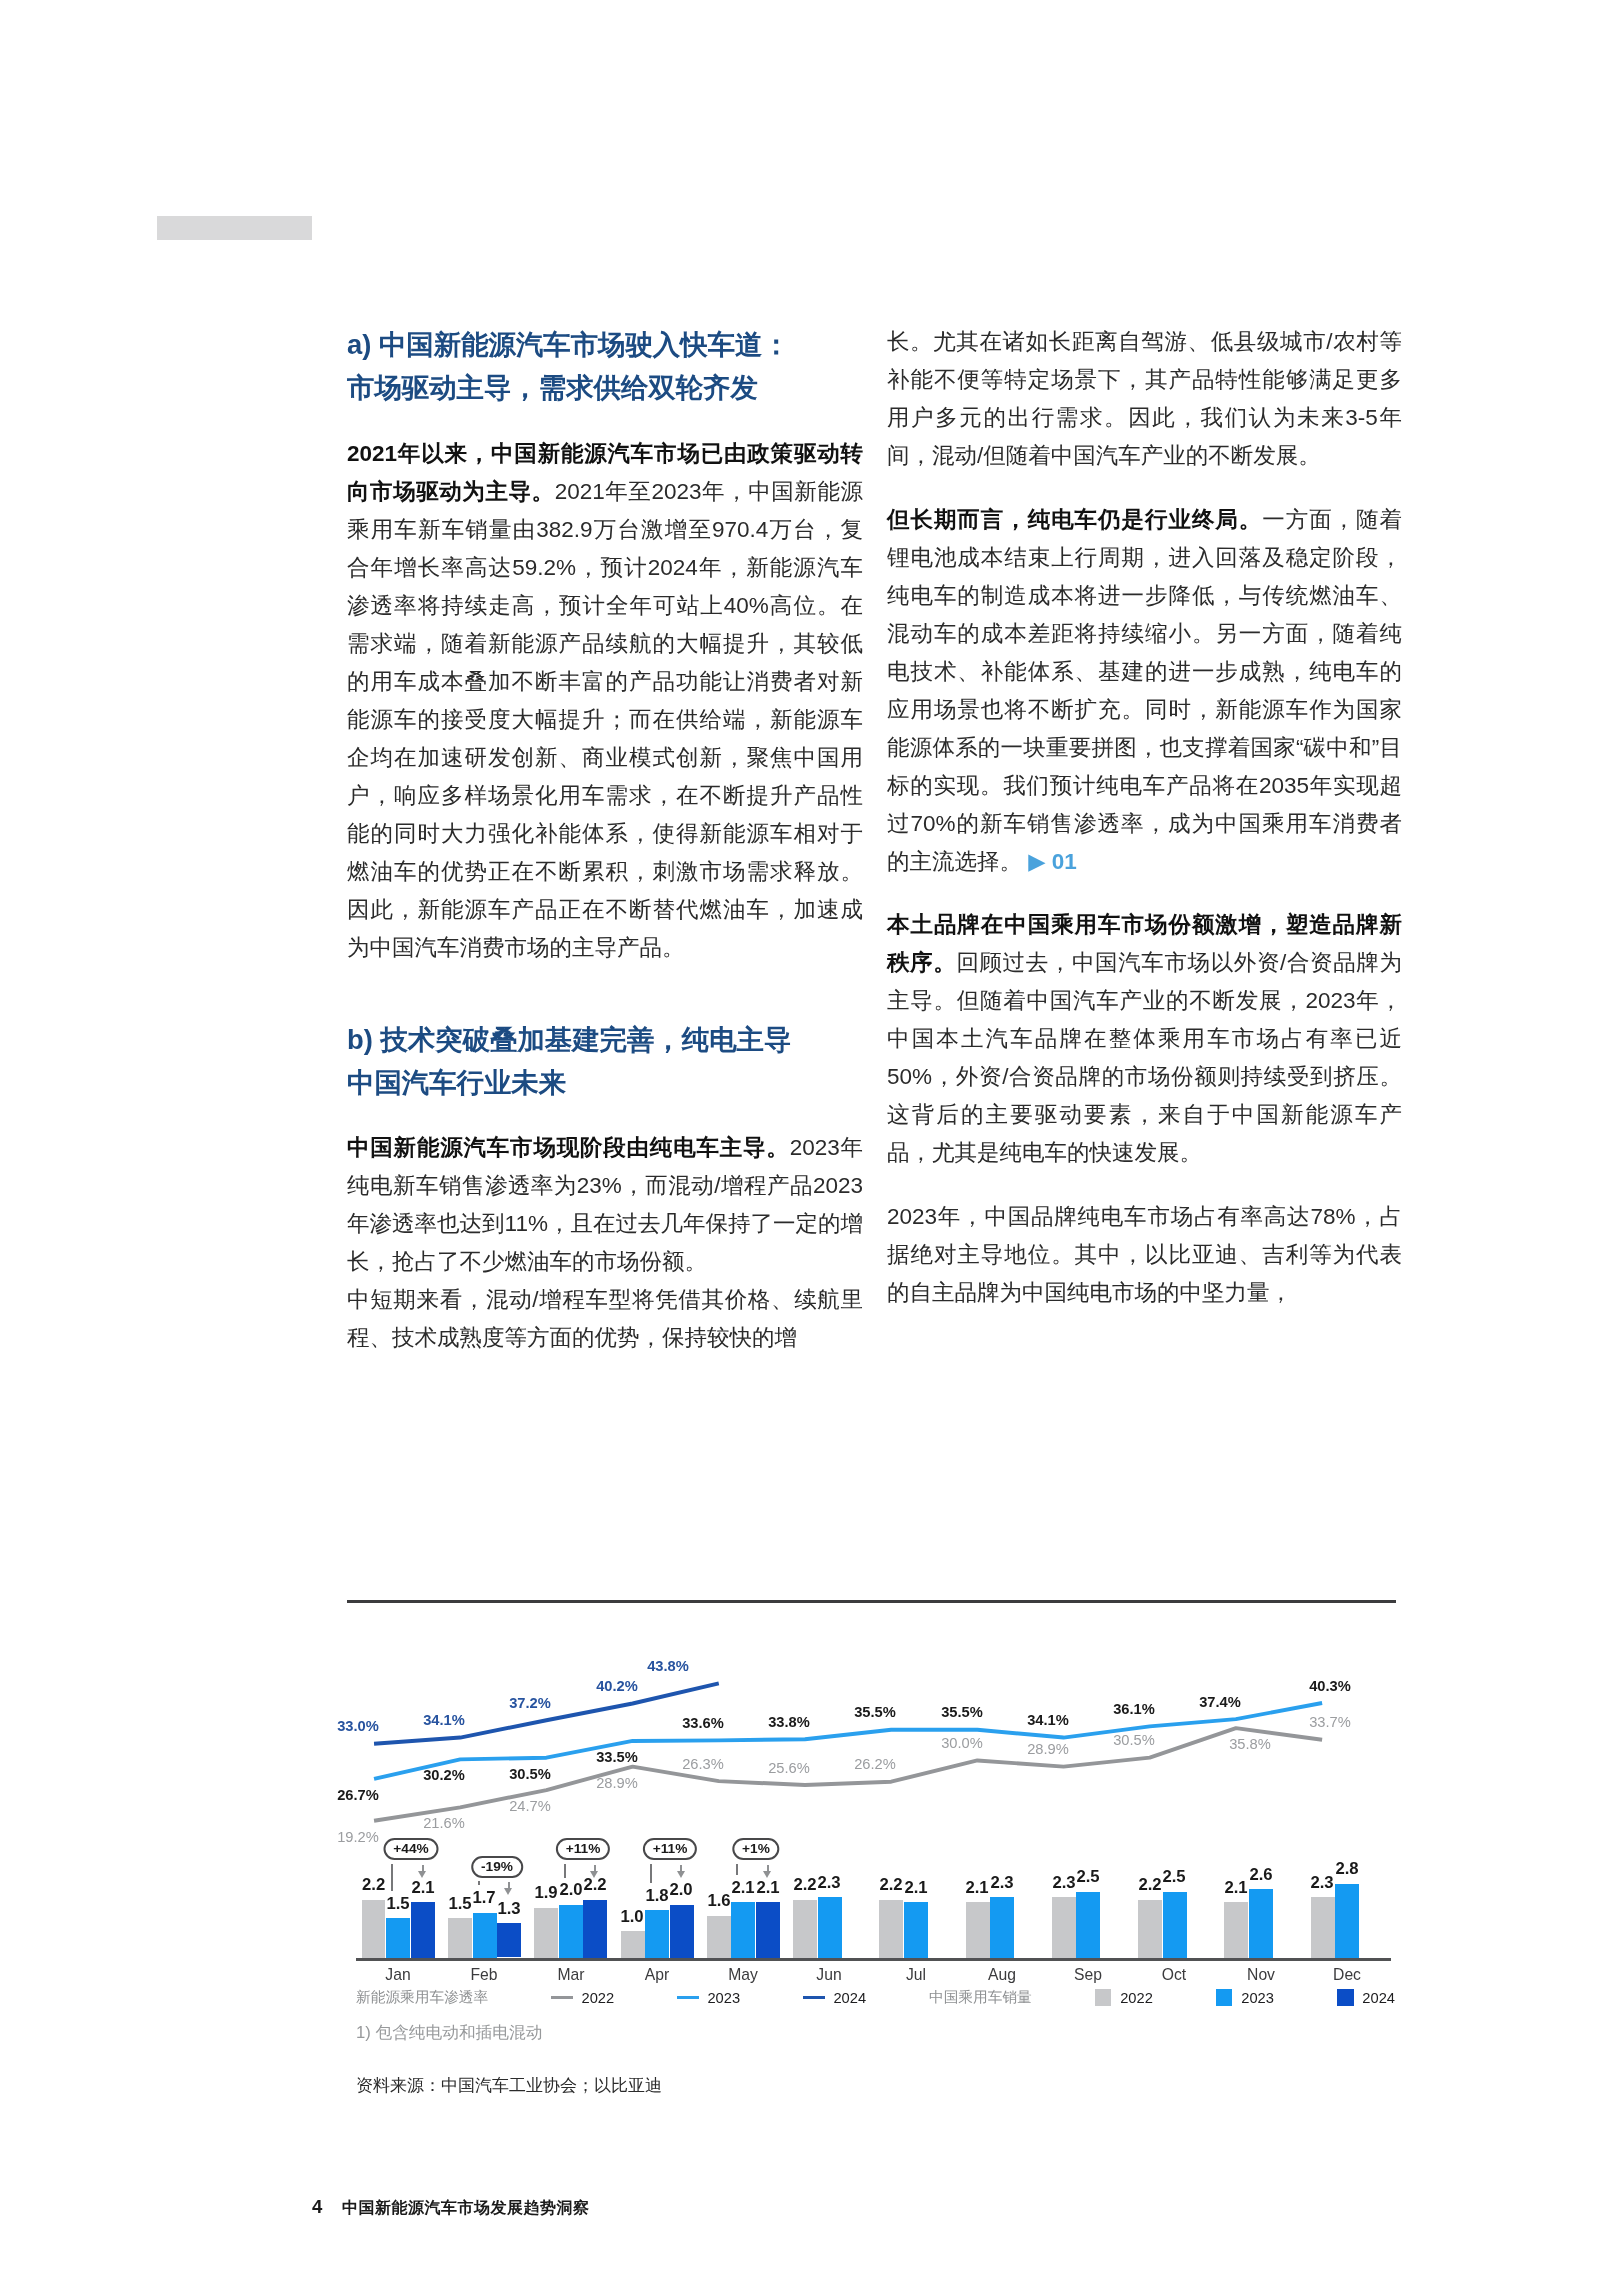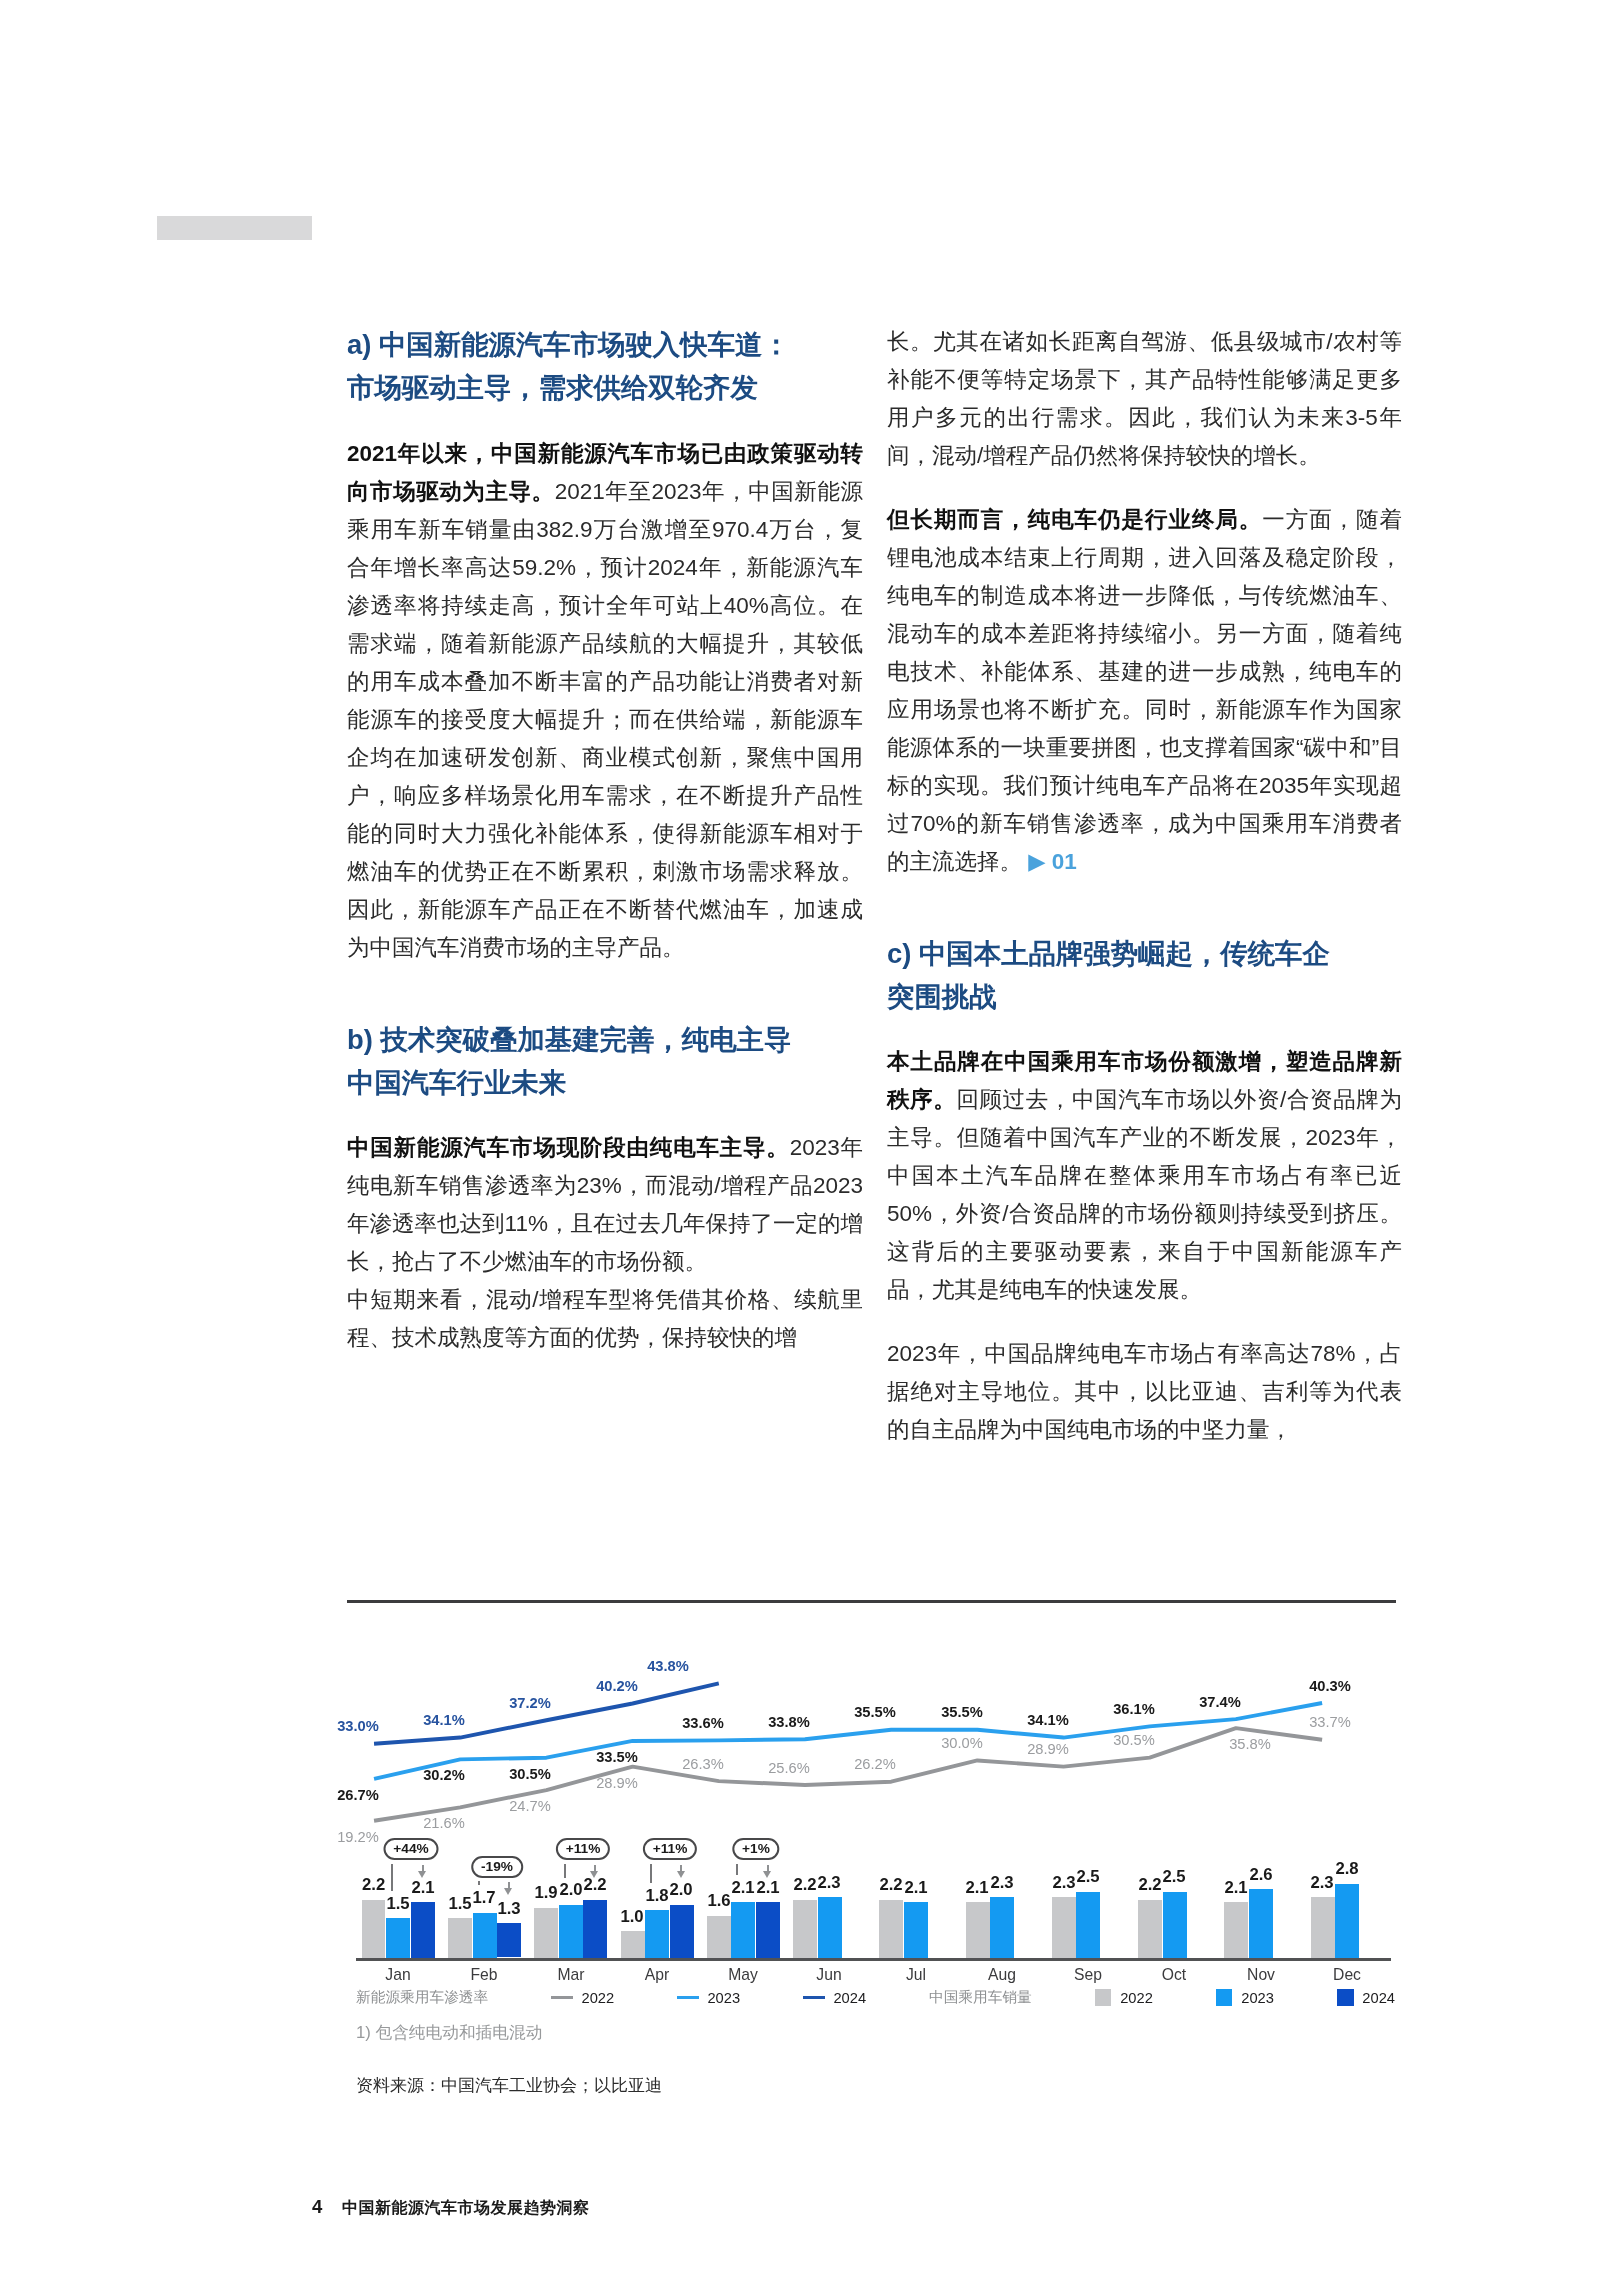--- a/index.html
+++ b/index.html
@@ -62,24 +62,23 @@
   <div class="col col-left">
     <h3 class="sec first"><span>a) 中国新能源汽车市场驶入快车道：</span><br><span>市场驱动主导，需求供给双轮齐发</span></h3>
     <p class="body"><strong>2021年以来，中国新能源汽车市场已由政策驱动转向市场驱动为主导。</strong><span>2021年至2023年，中国新能源乘用车新车销量由382.9万台激增至970.4万台，复合年增长率高达59.2%，预计2024年，新能源汽车渗透率将持续走高，预计全年可站上40%高位。在需求端，随着新能源产品续航的大幅提升，其较低的用车成本叠加不断丰富的产品功能让消费者对新能源车的接受度大幅提升；而在供给端，新能源车企均在加速研发创新、商业模式创新，聚焦中国用户，响应多样场景化用车需求，在不断提升产品性能的同时大力强化补能体系，使得新能源车相对于燃油车的优势正在不断累积，刺激市场需求释放。因此，新能源车产品正在不断替代燃油车，加速成为中国汽车消费市场的主导产品。</span></p>
 
     <h3 class="sec"><span>b) 技术突破叠加基建完善，纯电主导</span><br><span>中国汽车行业未来</span></h3>
     <p class="body nogap"><strong>中国新能源汽车市场现阶段由纯电车主导。</strong><span>2023年纯电新车销售渗透率为23%，而混动/增程产品2023年渗透率也达到11%，且在过去几年保持了一定的增长，抢占了不少燃油车的市场份额。</span></p>
     <p class="body">中短期来看，混动/增程车型将凭借其价格、续航里程、技术成熟度等方面的优势，保持较快的增</p>
   </div>
 
   <div class="col col-right">
-    <p class="body">长。尤其在诸如长距离自驾游、低县级城市/农村等补能不便等特定场景下，其产品特性能够满足更多用户多元的出行需求。因此，我们认为未来3-5年间，混动/增程产品仍然将保持较快的增长。</p>
+    <p class="body">长。尤其在诸如长距离自驾游、低县级城市/农村等补能不便等特定场景下，其产品特性能够满足更多用户多元的出行需求。因此，我们认为未来3-5年间，混动/但随着中国汽车产业的不断发展。</p>
     <p class="body"><strong>但长期而言，纯电车仍是行业终局。</strong><span>一方面，随着锂电池成本结束上行周期，进入回落及稳定阶段，纯电车的制造成本将进一步降低，与传统燃油车、混动车的成本差距将持续缩小。另一方面，随着纯电技术、补能体系、基建的进一步成熟，纯电车的应用场景也将不断扩充。同时，新能源车作为国家能源体系的一块重要拼图，也支撑着国家“碳中和”目标的实现。我们预计纯电车产品将在2035年实现超过70%的新车销售渗透率，成为中国乘用车消费者的主流选择。</span> <span class="ref">▶ 01</span></p>
 
-    <h3 class="sec"><span>c) 中国本土品牌强势崛起，传统车企</span><br><span>突围挑战</span></h3>
     <p class="body"><strong>本土品牌在中国乘用车市场份额激增，塑造品牌新秩序。</strong><span>回顾过去，中国汽车市场以外资/合资品牌为主导。但随着中国汽车产业的不断发展，2023年，中国本土汽车品牌在整体乘用车市场占有率已近50%，外资/合资品牌的市场份额则持续受到挤压。　这背后的主要驱动要素，来自于中国新能源车产品，尤其是纯电车的快速发展。</span></p>
     <p class="body">2023年，中国品牌纯电车市场占有率高达78%，占据绝对主导地位。其中，以比亚迪、吉利等为代表的自主品牌为中国纯电市场的中坚力量，</p>
   </div>
 
   <div class="rule"></div>
 
 
   <div id="chart-canvas">
       <svg width="1039" height="333" style="position: absolute; left: 0px; top: 0px;" viewBox="0 0 1060 340">
         <polyline points="18,168.22 106,154.53999999999996 194,136.87 282,112.92999999999999 370,127.74999999999999 458,131.73999999999998 546,128.32 634,106.65999999999998 722,112.92999999999999 810,103.80999999999999 898,73.6 986,85.56999999999996" fill="none" stroke="#949699" stroke-width="4" stroke-linejoin="round"></polyline>

